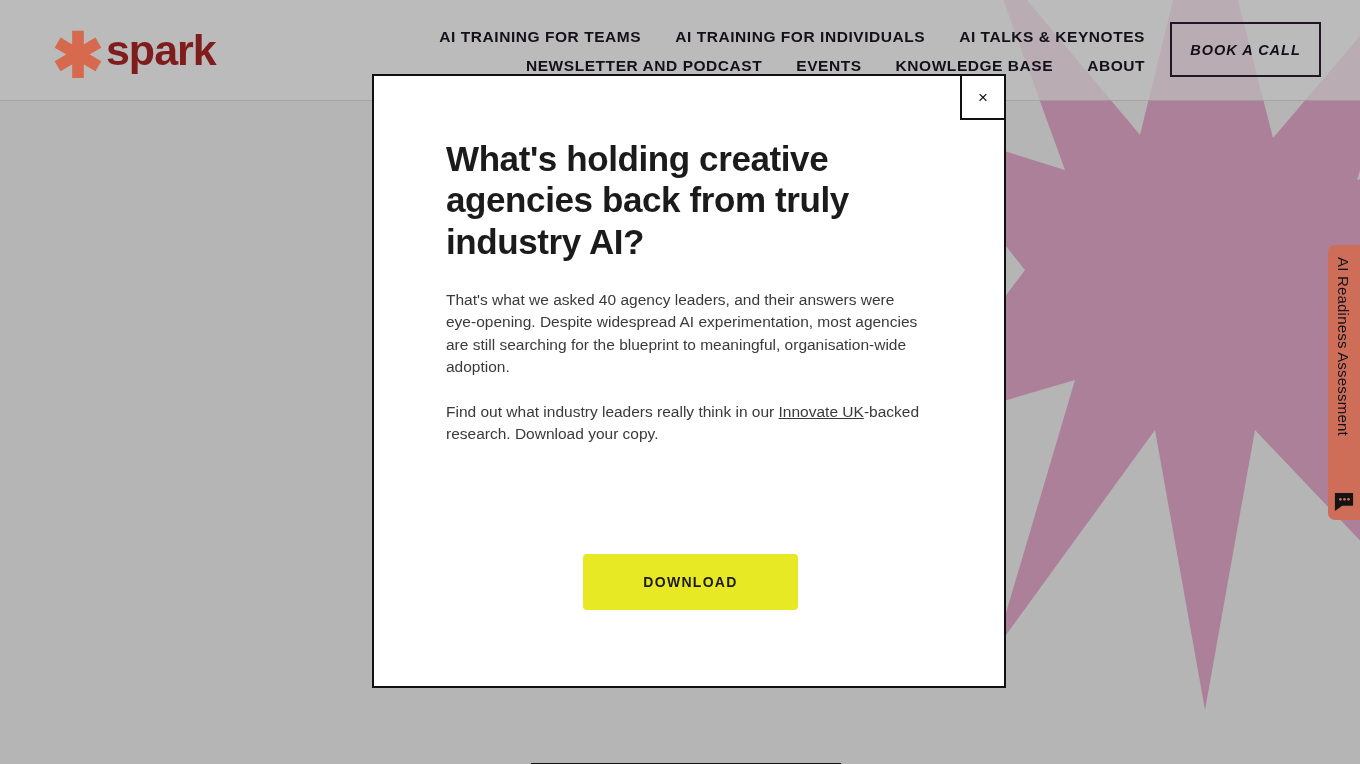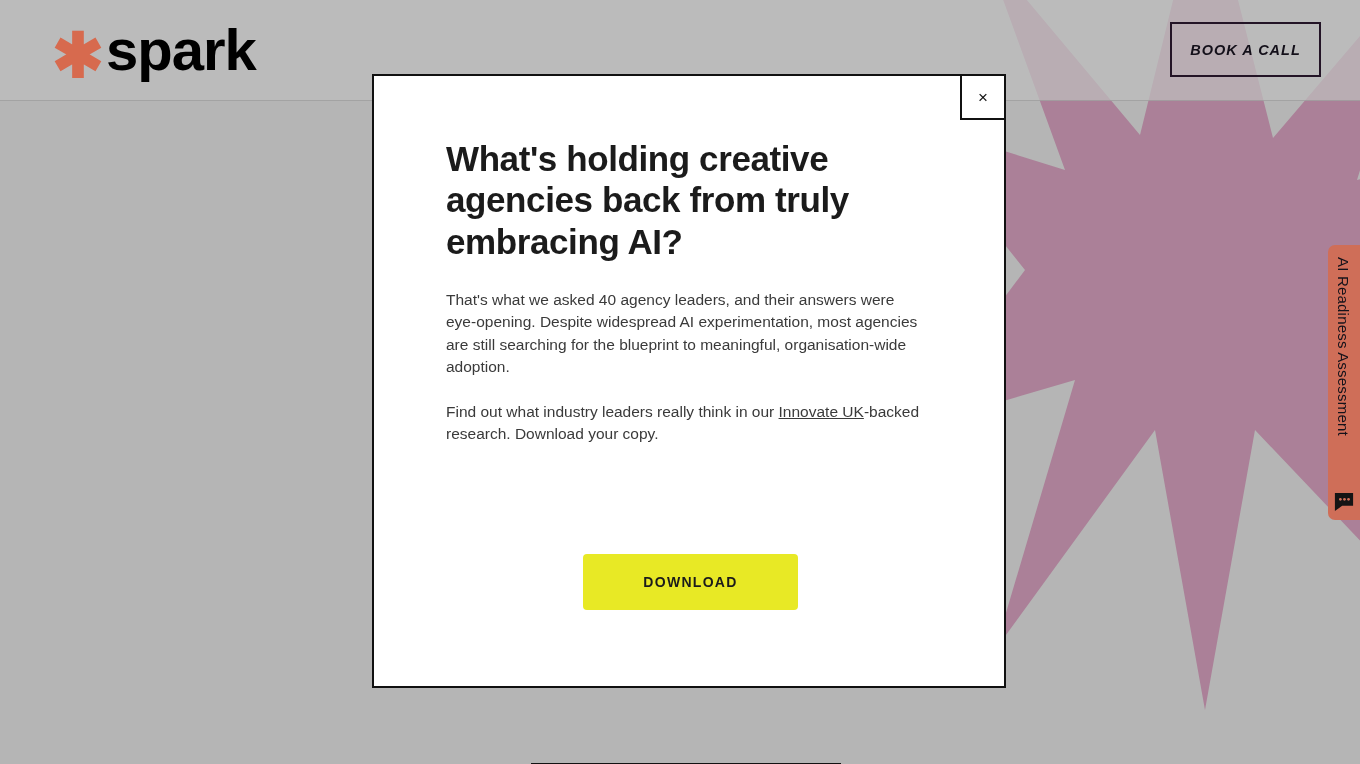--- a/index.html
+++ b/index.html
@@ -89,24 +89,24 @@
   .logo-star {
     font-size: 62px;
     line-height: 1;
     color: #d76a4e;
     font-weight: 700;
     margin-right: 2px;
     position: relative;
     top: 6px;
   }
   .logo-word {
-    font-size: 58px;
+    font-size: 43px;
     line-height: 1;
     font-weight: 700;
-    color: #000000;
+    color: #7f1d1d;
     letter-spacing: -1px;
   }
 
   .nav {
     position: absolute;
     left: 400px;
     top: 22px;
     width: 745px;
   }
   .nav-row {
@@ -269,40 +269,53 @@
     </div>
   </div>
 
   <div class="header">
 
     <div class="logo">
       <span class="logo-star">✱</span>
       <span class="logo-word">spark</span>
     </div>
 
+    <nav class="nav">
+      <div class="nav-row">
+        <span class="nav-item">AI TRAINING FOR TEAMS</span>
+        <span class="nav-item">AI TRAINING FOR INDIVIDUALS</span>
+        <span class="nav-item">AI TALKS &amp; KEYNOTES</span>
+      </div>
+      <div class="nav-row">
+        <span class="nav-item">NEWSLETTER AND PODCAST</span>
+        <span class="nav-item">EVENTS</span>
+        <span class="nav-item">KNOWLEDGE BASE</span>
+        <span class="nav-item">ABOUT</span>
+      </div>
+    </nav>
 
     <button class="book-call">BOOK A CALL</button>
   </div>
 
   <div class="side-tab">
     <div class="side-tab-label">AI Readiness Assessment</div>
     <svg class="side-tab-icon" viewBox="0 0 24 22">
       <path fill="#141414" d="M2 1 h20 v14 h-12 l-8 6 z"></path>
       <circle cx="8" cy="8" r="1.5" fill="#cf6e58"></circle>
       <circle cx="12.5" cy="8" r="1.5" fill="#cf6e58"></circle>
       <circle cx="17" cy="8" r="1.5" fill="#cf6e58"></circle>
     </svg>
   </div>
 
   <div class="modal">
 
     <div class="modal-close">×</div>
 
     <div class="modal-body">
-      <h1 class="modal-title">What's holding creative agencies back from truly embracing AI?</h1>
+      <h1 class="modal-title">What's holding creative agencies back from truly industry AI?</h1>
 
       <p class="modal-p">That's what we asked 40 agency leaders, and their answers were eye-opening. Despite widespread AI experimentation, most agencies are still searching for the blueprint to meaningful, organisation-wide adoption.</p>
 
 
       <p class="modal-p"><span>Find out what industry leaders really think in our </span><span class="inline-link">Innovate UK</span><span>-backed research. Download your copy.</span></p>
     </div>
 
     <button class="modal-download">DOWNLOAD</button>
   </div>
 

